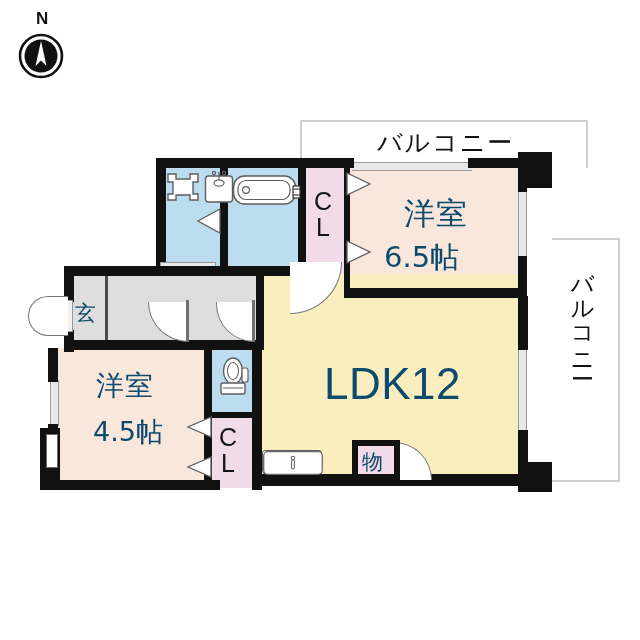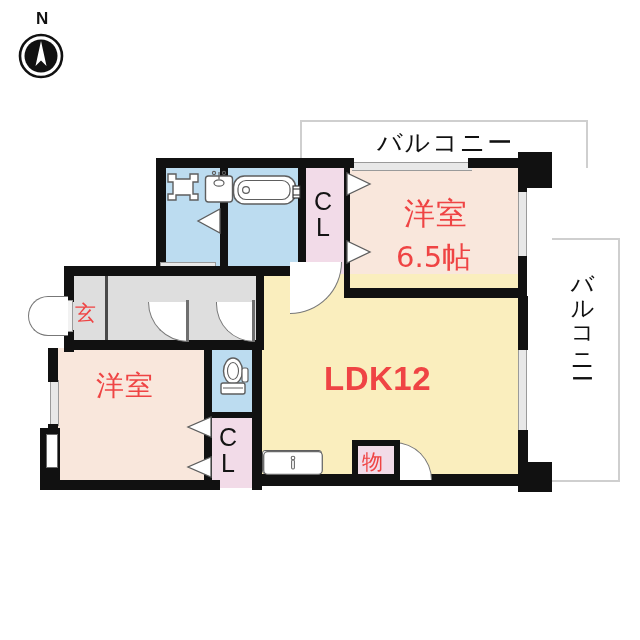--- a/index.html
+++ b/index.html
@@ -59,21 +59,21 @@
 
   
   .balcony-outline {
     box-sizing: border-box;
     border: 2px solid #cfcfcf;
     background: transparent;
   }
 
   
   .label {
-    color: #ef4444;
+    color: #0c4a6e;
     white-space: nowrap;
     line-height: 1;
   }
 
   #label-balcony-top {
     font-family: "DejaVu Sans", sans-serif;
     font-size: 25px;
     letter-spacing: 2px;
     left: 377px; top: 130px;
     color: #111;
@@ -90,38 +90,38 @@
   }
   #label-bed1-name {
     font-family: "DejaVu Sans", sans-serif;
     font-size: 31px;
     left: 404px; top: 198px;
     letter-spacing: 1px;
   }
   #label-bed1-size {
     font-family: "DejaVu Sans", sans-serif;
     font-size: 29px;
-    left: 396px; top: 243px;
+    left: 384px; top: 243px;
     letter-spacing: 0px;
   }
   #label-bed2-name {
     font-family: "DejaVu Sans", sans-serif;
     font-size: 28px;
     left: 96px; top: 372px;
     letter-spacing: 1px;
   }
   #label-bed2-size {
     font-family: "DejaVu Sans", sans-serif;
     font-size: 27px;
     left: 93px; top: 418px;
   }
   #label-ldk {
     font-family: "Liberation Sans", sans-serif;
-    font-size: 33px;
-    font-weight: 700;
+    font-size: 44px;
+    font-weight: 400;
     left: 324px; top: 362px;
     letter-spacing: 0.5px;
   }
   #label-genkan {
     font-family: "DejaVu Sans", sans-serif;
     font-size: 21px;
     left: 75px; top: 303px;
     font-weight: 500;
   }
   #label-mono {
@@ -362,20 +362,21 @@
   <div class="abs" style="left:186px; top:456px; width:26px; height:22px;">
     <svg width="26" height="22" viewBox="0 0 26 22">
       <polygon points="25,1 25,21 2,11" fill="#ffffff" stroke="#5e5e5e" stroke-width="1.3"></polygon>
     </svg>
   </div>
 
   <div class="abs label" id="label-bed1-name">洋室</div>
   <div class="abs label" id="label-bed1-size">6.5帖</div>
 
   <div class="abs label" id="label-bed2-name">洋室</div>
+  <div class="abs label" id="label-bed2-size">4.5帖</div>
 
   <div class="abs label" id="label-ldk">LDK12</div>
 
   <div class="abs label" id="label-genkan">玄</div>
 
   <div class="abs label" id="label-mono">物</div>
 
   <div class="abs label-cl" id="label-cl-top">
     <div>C</div>
     <div>L</div>

